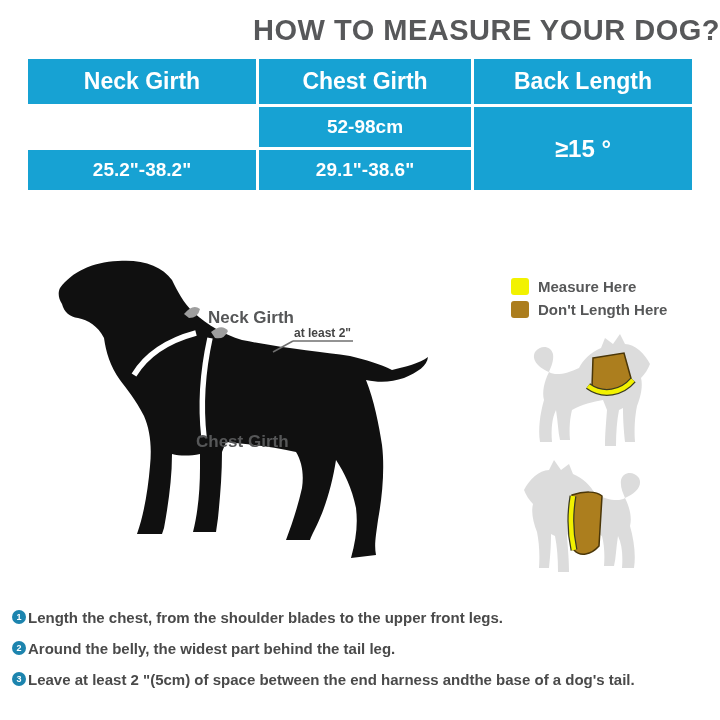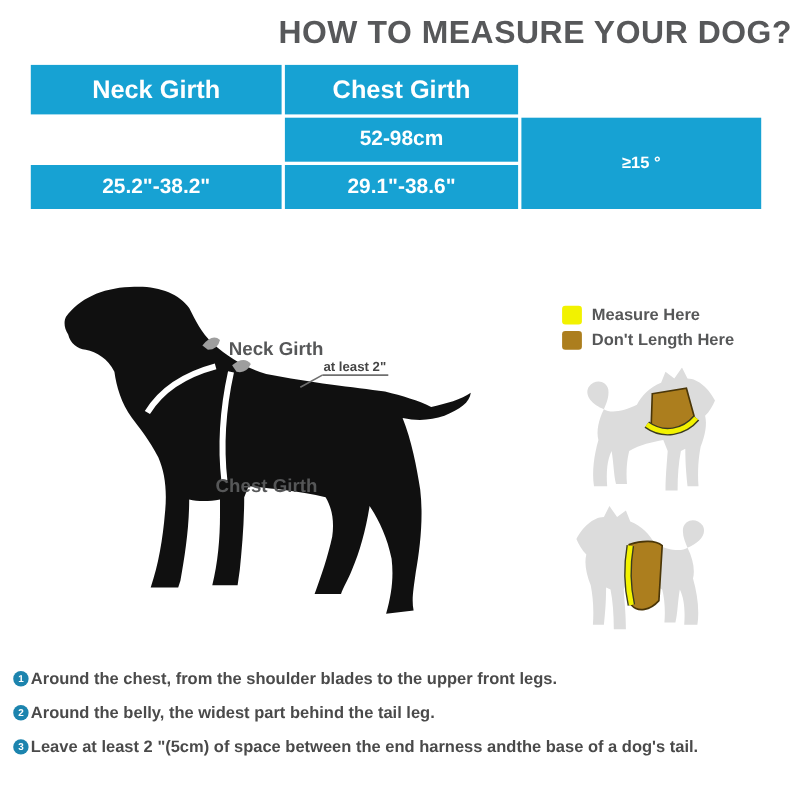--- a/index.html
+++ b/index.html
@@ -26,21 +26,21 @@
     position:absolute;left:28px;top:59px;width:664px;height:131px;
     display:grid;grid-template-columns:228px 212px 218px;grid-template-rows:45px 40px 40px;
     gap:3px;background:#ffffff;
   }
   .size-table .cell{
     background:var(--table-blue);color:#fff;display:flex;align-items:center;justify-content:center;
     font-weight:bold;
   }
   .cell.hd{font-size:23px;}
   .cell.val{font-size:19px;}
-  .cell.angle{font-size:15px;grid-column:3;grid-row:2 / span 2;}
+  .cell.angle{font-size:24px;grid-column:3;grid-row:2 / span 2;}
   
   .big-dog{position:absolute;left:30px;top:240px;width:440px;height:360px;}
   .diagram-label{
     position:absolute;font-weight:bold;color:#565758;white-space:nowrap;
   }
   .lbl-neck{left:208px;top:308px;font-size:17px;}
   .lbl-gap{left:294px;top:326px;font-size:12px;color:#454545;}
   .lbl-chest{left:196px;top:432px;font-size:17px;}
   
   .legend{position:absolute;left:511px;top:278px;}
@@ -72,20 +72,21 @@
 </head>
 <body>
 
 <div class="page">
 
   <div class="title">HOW TO MEASURE YOUR DOG?</div>
 
   <div class="size-table">
     <div class="cell hd" style="grid-column:1;grid-row:1">Neck Girth</div>
     <div class="cell hd" style="grid-column:2;grid-row:1">Chest Girth</div>
+    <div class="cell hd" style="grid-column:3;grid-row:1">Back Length</div>
 
     <div class="cell val" style="grid-column:2;grid-row:2">52-98cm</div>
     <div class="cell angle">≥15 °</div>
 
     <div class="cell val" style="grid-column:1;grid-row:3">25.2"-38.2"</div>
     <div class="cell val" style="grid-column:2;grid-row:3">29.1"-38.6"</div>
   </div>
 
   <svg class="big-dog" viewBox="0 0 440 360">
     <path fill="#101010" d="
@@ -199,21 +200,21 @@
       C 47,64 45,54 47,46
       C 43,42 40,37 38,32 Z"></path>
     <path class="fill-brown" d="M 86,37 C 98,33 110,33 116,38 L 113,88 C 105,97 94,99 88,92 Z"></path>
     <path class="stroke-dark" d="M 87,38 C 84,56 84,74 88,92"></path>
     <path class="stroke-yellow" d="M 87,38 C 84,56 84,74 88,92"></path>
   </svg>
 
   <div class="instructions">
     <div class="bullet-row r1">
       <span class="bullet-num">1</span>
-      <span class="bullet-text">Around the chest, from the shoulder blades to the upper front legs.</span>
+      <span class="bullet-text">Length the chest, from the shoulder blades to the upper front legs.</span>
     </div>
     <div class="bullet-row r2">
       <span class="bullet-num">2</span>
       <span class="bullet-text">Around the belly, the widest part behind the tail leg.</span>
     </div>
     <div class="bullet-row r3">
       <span class="bullet-num">3</span>
       <span class="bullet-text">Leave at least 2 "(5cm) of space between the end harness andthe base of a dog's tail.</span>
     </div>
   </div>

